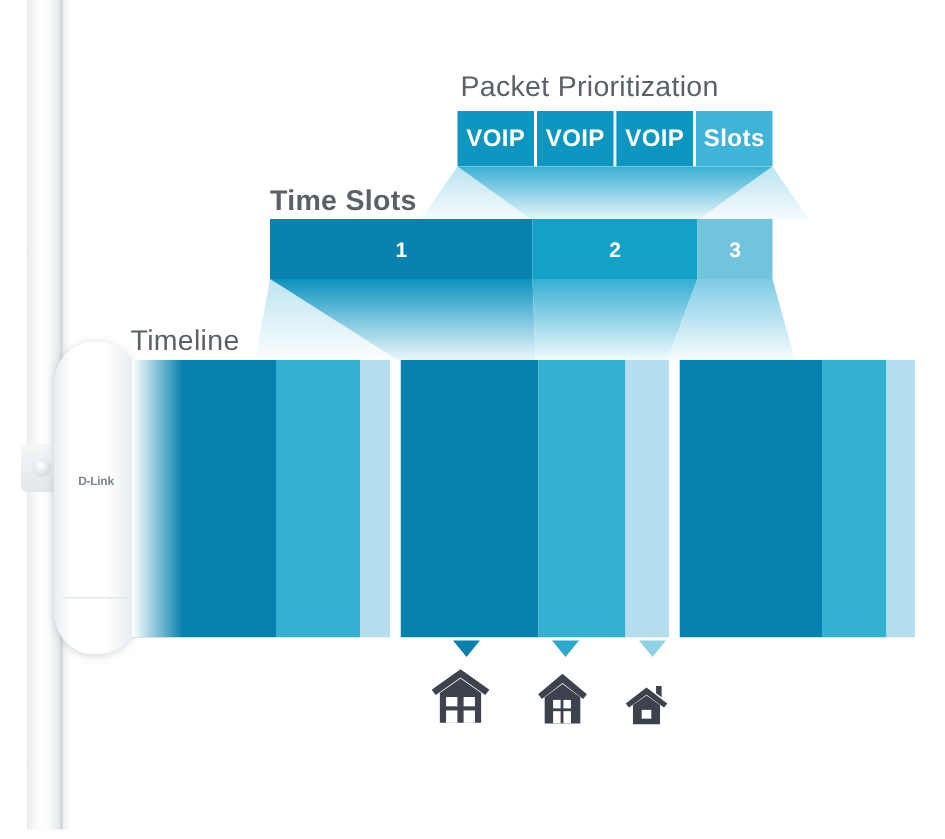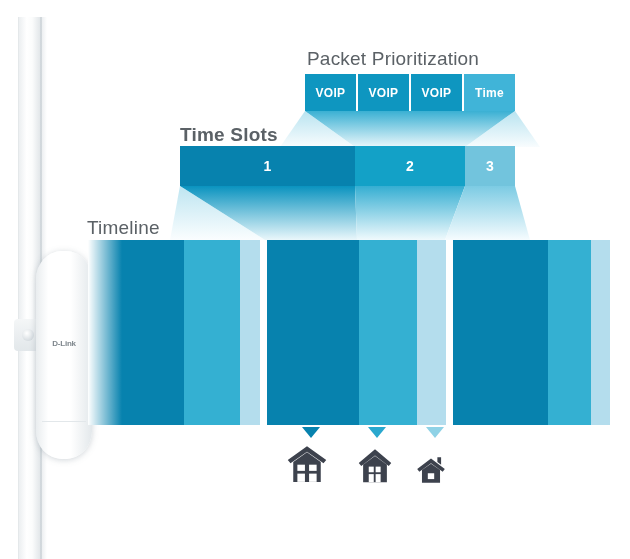--- a/index.html
+++ b/index.html
@@ -29,21 +29,21 @@
   #label-timeline{left:87px;top:217px;}
 
   
   #packet-bar{
     position:absolute;left:305px;top:74px;width:210px;height:37px;
     display:flex;
   }
   .packet-cell{
     flex:1 1 0;
     display:flex;align-items:center;justify-content:center;
-    color:#ffffff;font-weight:bold;font-size:12px;
+    color:#ffffff;font-weight:bold;font-size:16px;
     letter-spacing:0.3px;
     box-sizing:border-box;
     border-right:2px solid #ffffff;
     font-family:"Liberation Sans", sans-serif;
   }
   .packet-cell:last-child{border-right:none;}
 
   
   #timeslot-bar{
     position:absolute;left:180px;top:146px;height:40px;width:335px;
@@ -74,21 +74,21 @@
   .arrow{
     position:absolute;width:0;height:0;
     border-left:9px solid transparent;
     border-right:9px solid transparent;
   }
 
   
   .house{position:absolute;}
 
   
-  #device{position:absolute;left:0px;top:239px;width:124px;height:240px;}
+  #device{position:absolute;left:0px;top:216px;width:124px;height:240px;}
   #pole{
     position:absolute;left:18px;top:-222px;width:22px;height:559px;
     background:linear-gradient(to right,#eceff1 0%,#ffffff 35%,#fbfcfc 60%,#dfe4e7 100%);
     border-left:1px solid #e4e8ea;border-right:1px solid #dfe3e6;
   }
   #ap-body{
     position:absolute;left:36px;top:12px;width:56px;height:208px;
     background:linear-gradient(to right,#e9edef 0%,#ffffff 22%,#ffffff 62%,#e3e8eb 100%);
     border-radius:26px/28px;
     box-shadow:0 1px 6px rgba(120,135,145,.35);
@@ -135,21 +135,21 @@
   </div>
 
   <div class="sec-label" id="label-packet">Packet Prioritization</div>
   <div class="sec-label" id="label-timeslots">Time Slots</div>
   <div class="sec-label" id="label-timeline">Timeline</div>
 
   <div id="packet-bar">
       <div class="packet-cell" style="background: rgb(14, 150, 192);">VOIP</div>
       <div class="packet-cell" style="background: rgb(14, 150, 192);">VOIP</div>
       <div class="packet-cell" style="background: rgb(14, 150, 192);">VOIP</div>
-      <div class="packet-cell" style="background: rgb(64, 180, 216);">Time</div>
+      <div class="packet-cell" style="background: rgb(64, 180, 216);">Slots</div>
     </div>
 
   <svg class="funnel" id="funnel-top" style="left:280px;top:111px;" width="260" height="36">
     <defs>
       <linearGradient id="gTop" x1="0" y1="0" x2="0" y2="1">
         <stop offset="0%" stop-color="#3ab0d3"></stop>
         <stop offset="100%" stop-color="#eaf7fb"></stop>
       </linearGradient>
       <linearGradient id="gTopSide" x1="0" y1="0" x2="0" y2="1">
         <stop offset="0%" stop-color="#7fcde4"></stop>

